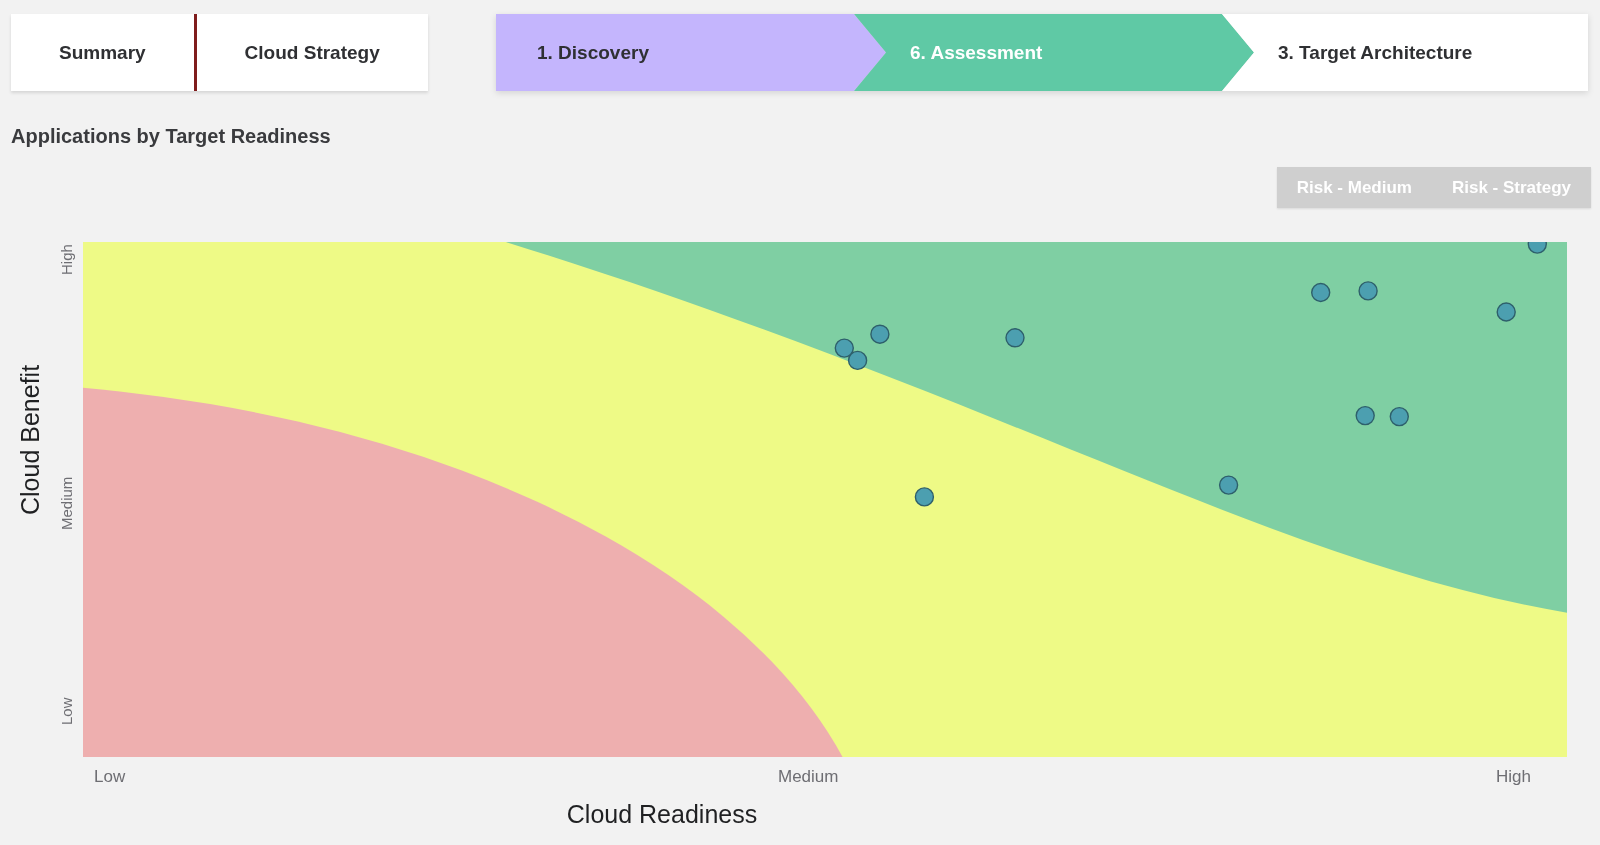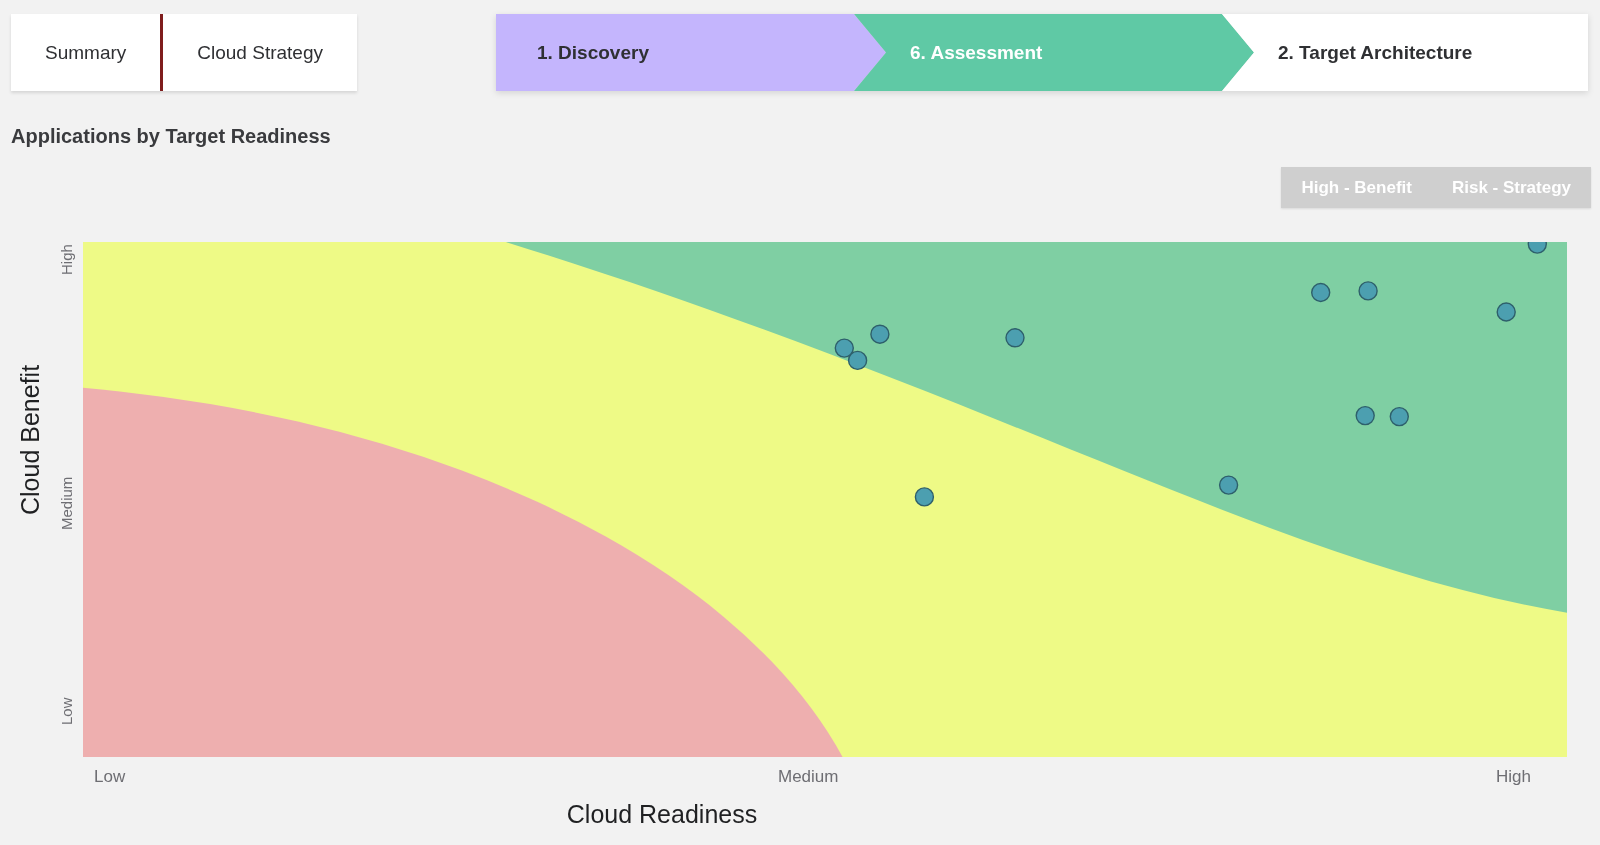--- a/index.html
+++ b/index.html
@@ -21,23 +21,23 @@
   .plain-tabs {
     position: absolute;
     left: 11px; top: 14px;
     height: 77px;
     display: flex;
     background: #ffffff;
     box-shadow: 0 2px 3px rgba(0,0,0,0.12);
   }
   .plain-tab {
     display: flex; align-items: center;
-    padding: 0 34px;
+    padding: 0 48px;
     font-size: 19px;
-    font-weight: normal;
+    font-weight: bold;
     color: #2f3033;
     cursor: pointer;
     white-space: nowrap;
   }
   .plain-tab + .plain-tab { border-left: 3px solid #7f1d1d; }
 
   .chevron-tabs {
     position: absolute;
     left: 496px; top: 14px;
     height: 77px;
@@ -172,31 +172,31 @@
   </div>
 
   <div class="chevron-tabs">
     <div class="chev chev-1">
       <span>1. Discovery</span>
     </div>
     <div class="chev chev-2">
       <span>6. Assessment</span>
     </div>
     <div class="chev chev-3">
-      <span>2. Target Architecture</span>
+      <span>3. Target Architecture</span>
     </div>
   </div>
 
 </div>
 
 <div id="panel-title">Applications by Target Readiness</div>
 
 <div id="segmented">
   <div class="seg">
-    <span>High - Benefit</span>
+    <span>Risk - Medium</span>
   </div>
   <div class="seg">
     <span>Risk - Strategy</span>
   </div>
 </div>
 
 <div id="chart-area">
 
   <div id="ylabel">Cloud Benefit</div>
 

